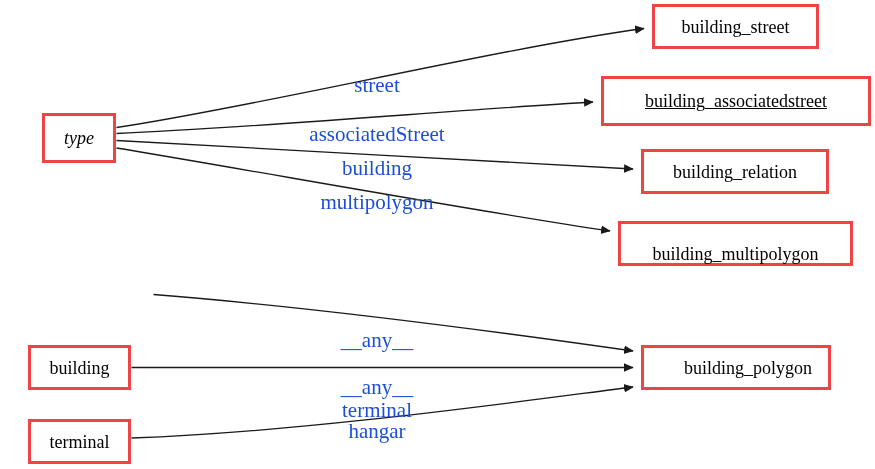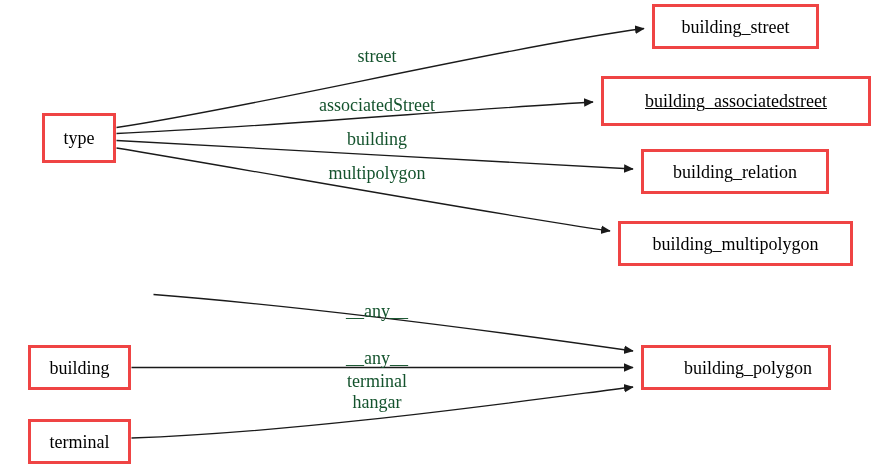--- a/index.html
+++ b/index.html
@@ -31,26 +31,27 @@
     display: flex;
     align-items: center;
     justify-content: center;
     font-size: 18px;
     line-height: 1;
     color: #000000;
     white-space: nowrap;
   }
   .edge-label {
     position: absolute;
-    font-size: 18px;
+    font-size: 21px;
     line-height: 1;
-    color: #14532d;
+    color: #1d4ed8;
     white-space: nowrap;
     transform: translate(-50%, -50%);
     background: transparent;
+    margin-top: 29px;
   }
 </style>
 </head>
 <body>
 
 <div id="canvas">
 
   <svg id="edge-layer" viewBox="0 0 875 469">
     <defs>
       <marker id="arrow" viewBox="0 0 10 10" refX="9.2" refY="5" markerWidth="7.5" markerHeight="7.5" orient="auto-start-reverse">
@@ -66,37 +67,37 @@
 
     <path d="M 116.5 148 C 250 170 480 212 610 231" fill="none" stroke="#1a1a1a" stroke-width="1.3" marker-end="url(#arrow)"></path>
 
     <path d="M 153.5 294.5 C 300 306 500 332 633 351" fill="none" stroke="#1a1a1a" stroke-width="1.3" marker-end="url(#arrow)"></path>
 
     <path d="M 131.5 367.5 L 633 367.5" fill="none" stroke="#1a1a1a" stroke-width="1.3" marker-end="url(#arrow)"></path>
 
     <path d="M 131.5 438 C 300 432 500 404 633 387" fill="none" stroke="#1a1a1a" stroke-width="1.3" marker-end="url(#arrow)"></path>
   </svg>
 
-  <div class="node" style="left:42px; top:113px; width:74px; height:50px;">
+  <div class="node" style="left:42px; top:113px; width:74px; height:50px;font-style:italic;">
     <span>type</span>
   </div>
 
   <div class="node" style="left:652px; top:4px; width:167px; height:45px;">
     <span>building_street</span>
   </div>
 
   <div class="node" style="left:601px; top:76px; width:270px; height:50px;text-decoration:underline;">
     <span>building_associatedstreet</span>
   </div>
 
   <div class="node" style="left:641px; top:149px; width:188px; height:45px;">
     <span>building_relation</span>
   </div>
 
-  <div class="node" style="left:618px; top:221px; width:235px; height:45px;">
+  <div class="node" style="left:618px; top:221px; width:235px; height:45px;align-items:flex-end;">
     <span>building_multipolygon</span>
   </div>
 
 
   <div class="node" style="left:28px; top:345px; width:103px; height:45px;">
     <span>building</span>
   </div>
 
   <div class="node" style="left:28px; top:419px; width:103px; height:45px;">
     <span>terminal</span>

